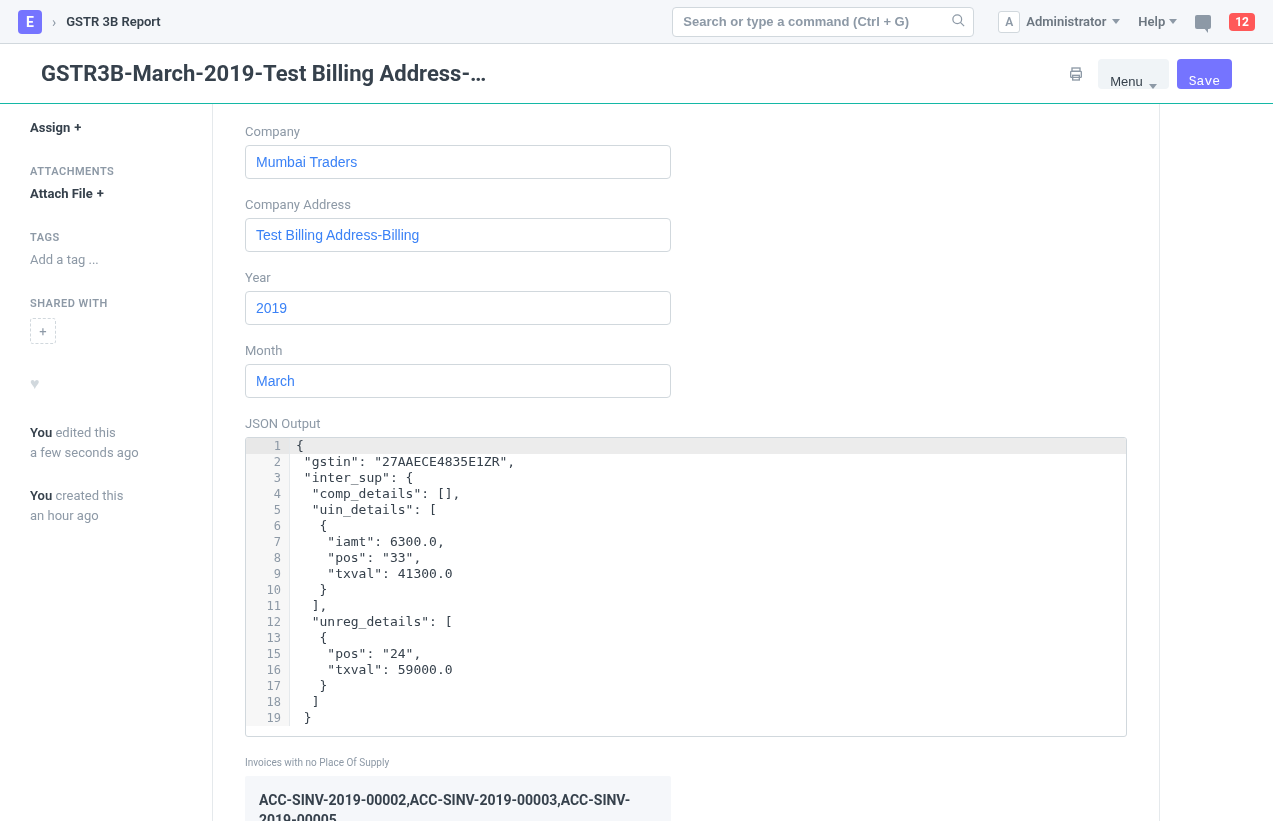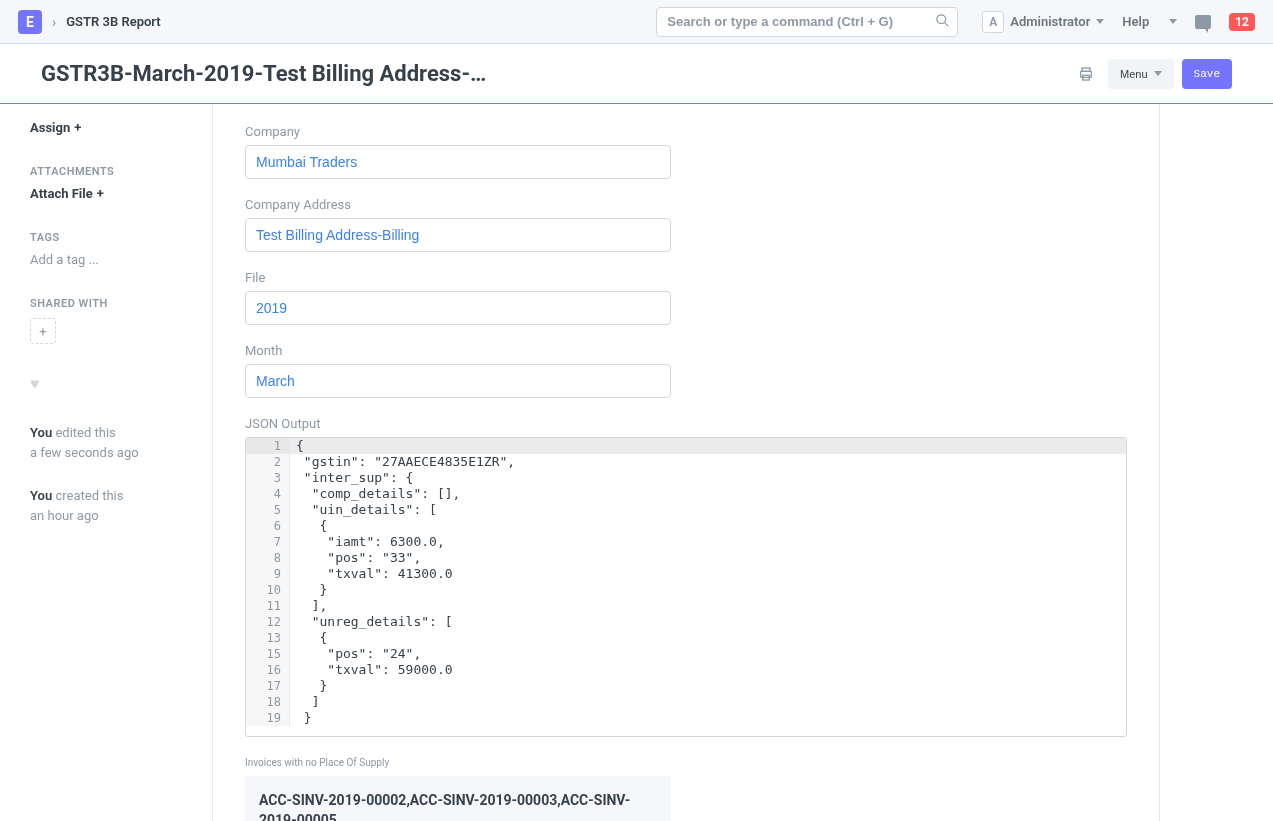--- a/index.html
+++ b/index.html
@@ -52,21 +52,21 @@
   .nav-right { display: flex; align-items: center; gap: 18px; margin-left: 24px; }
   .user-chip {
     display:flex; align-items:center; gap:6px;
     color:#6c7680; font-weight:600; font-size:13px;
   }
   .user-avatar-sq {
     width:22px; height:22px; border:1px solid #d1d8dd; border-radius:3px;
     display:flex; align-items:center; justify-content:center;
     color:#8d99a6; font-size:12px; background:#fff;
   }
-  .nav-link { color:#6c7680; font-weight:600; font-size:13px; display:flex; align-items:center; gap:20px; cursor:pointer;}
+  .nav-link { color:#6c7680; font-weight:600; font-size:13px; display:flex; align-items:center; gap:4px; cursor:pointer;}
   .caret-down-sm { width:0;height:0;border-left:4px solid transparent;border-right:4px solid transparent;border-top:5px solid #8d99a6; display:inline-block; }
   .comment-icon {
     width:16px;height:14px;background:#8d99a6; border-radius:2px; position:relative;
   }
   .comment-icon::after{
     content:""; position:absolute; bottom:-4px; right:3px;
     border-left:4px solid transparent; border-right:0 solid transparent; border-top:5px solid #8d99a6;
   }
   .badge-red {
     background:#ff5858; color:#fff; border-radius:4px; padding:2px 6px;
@@ -80,22 +80,22 @@
     font-size:22px; font-weight:700; color:#36414c;
     max-width:520px; white-space:nowrap; overflow:hidden; text-overflow:ellipsis;
   }
   .page-actions { margin-left:auto; display:flex; align-items:center; gap:8px; }
   .icon-btn {
     width:28px;height:28px; display:flex; align-items:center; justify-content:center;
     color:#8d99a6; cursor:pointer;
   }
   .btn {
     height:30px; padding:0 12px; border-radius:4px; border:none;
-    font-size:11px; font-weight:500; cursor:pointer;
-    display:flex; align-items:center; gap:6px;
+    font-size:13px; font-weight:500; cursor:pointer;
+    display:flex; align-items:flex-end; gap:6px;
   }
   .btn-default { background:#f0f4f7; color:#36414c; }
   .btn-primary { background:#7574ff; color:#fff;font-family:Liberation Mono, monospace; }
   .content {
     display:flex;
   }
   .sidebar {
     width:212px; padding:16px 0 16px 30px;
     font-size:13px;
   }
@@ -248,21 +248,21 @@
       <div class="field-label">Company</div>
       <input class="field-input" value="Mumbai Traders" style="">
     </div>
 
     <div class="field">
       <div class="field-label">Company Address</div>
       <input class="field-input" value="Test Billing Address-Billing" style="">
     </div>
 
     <div class="field">
-      <div class="field-label">File</div>
+      <div class="field-label">Year</div>
       <input class="field-input" value="2019" style="">
     </div>
 
     <div class="field">
       <div class="field-label">Month</div>
       <input class="field-input" value="March" style="">
     </div>
 
     <div class="json-label">JSON Output</div>
     <div class="code-editor" id="code-editor">

